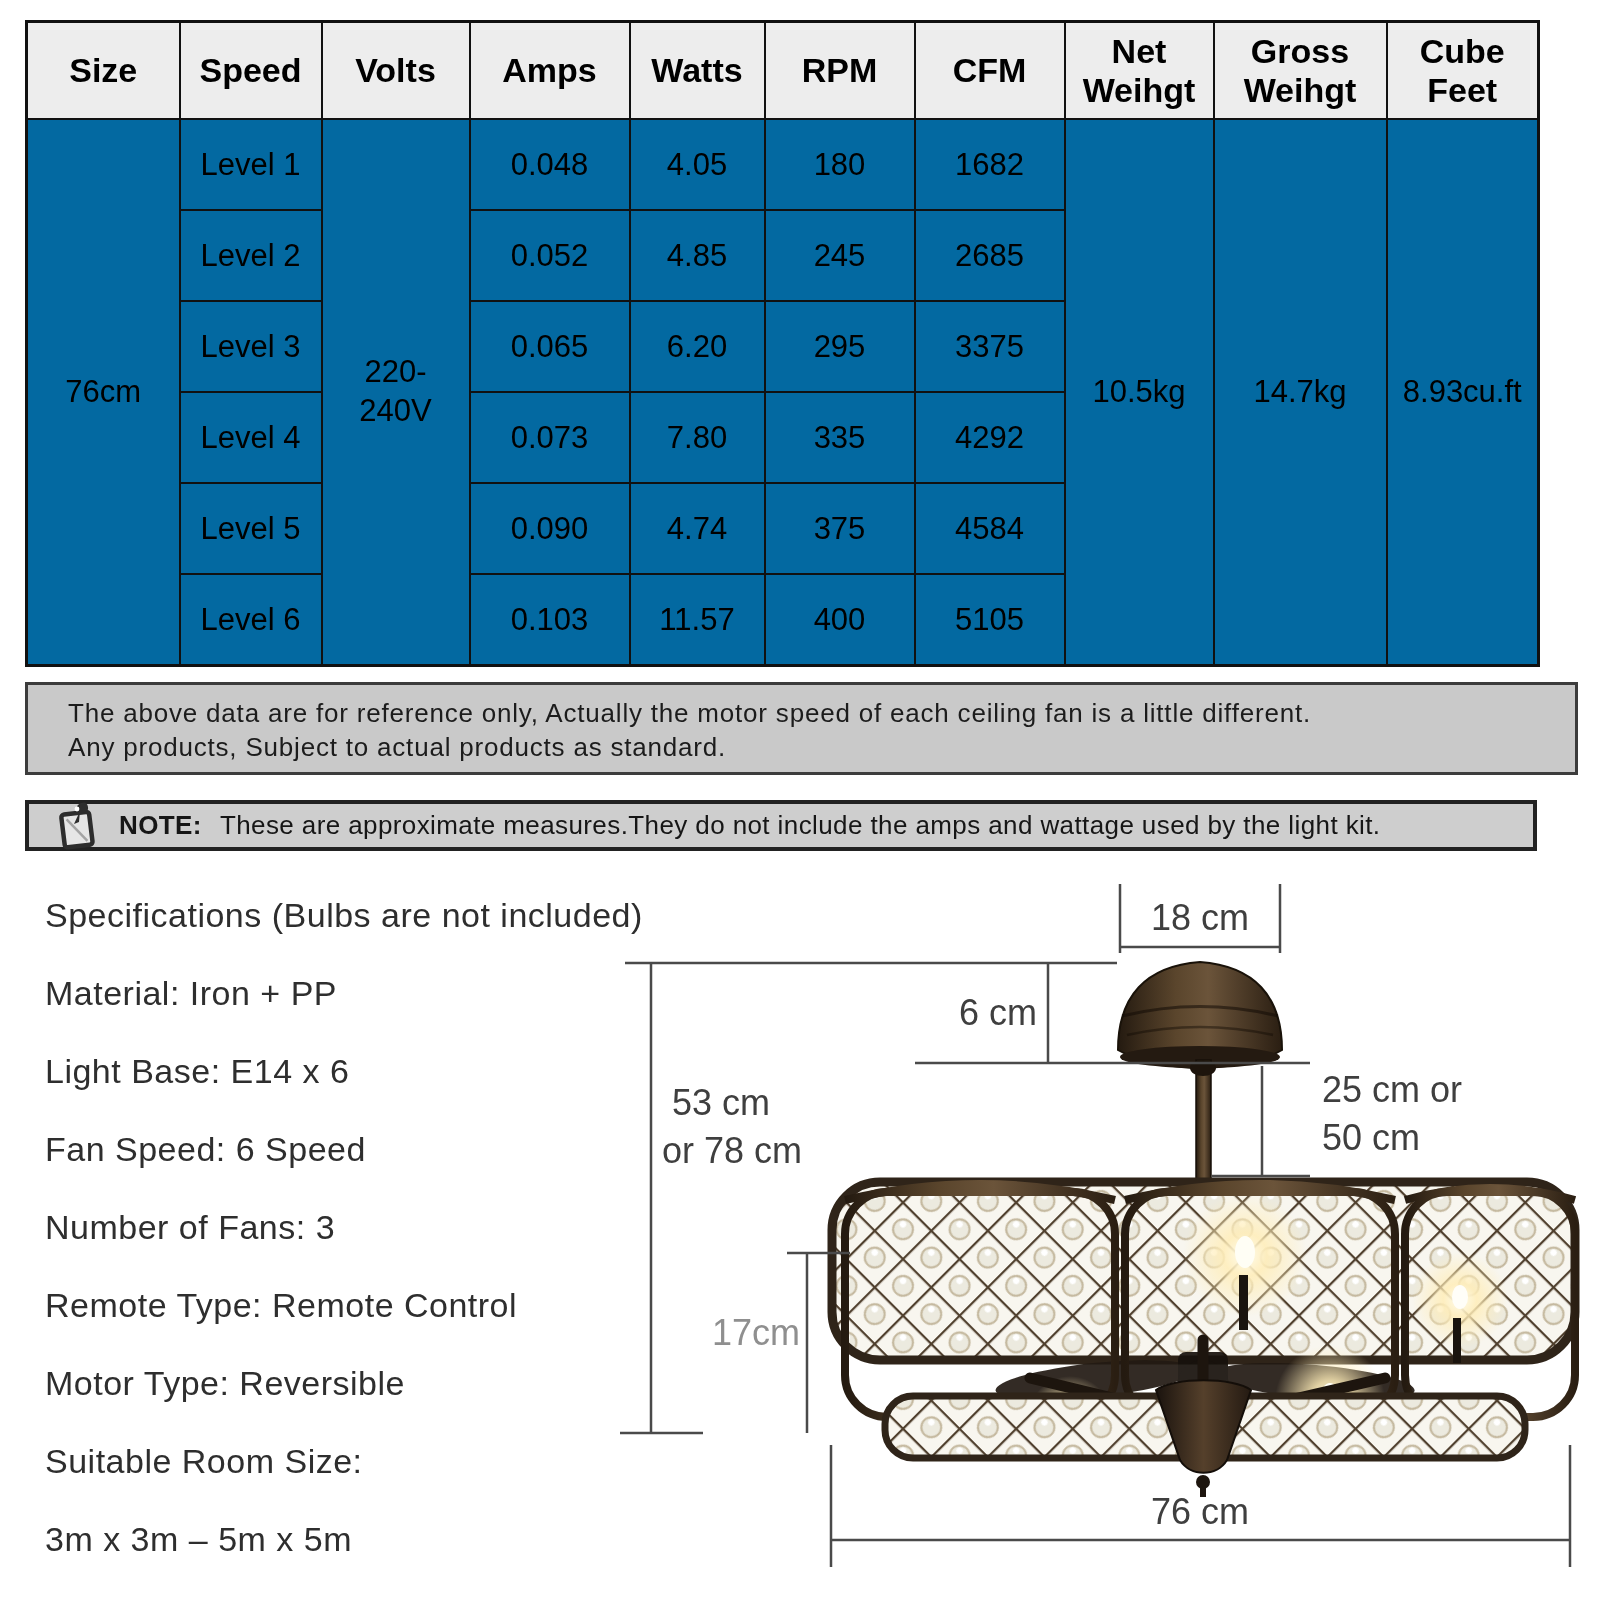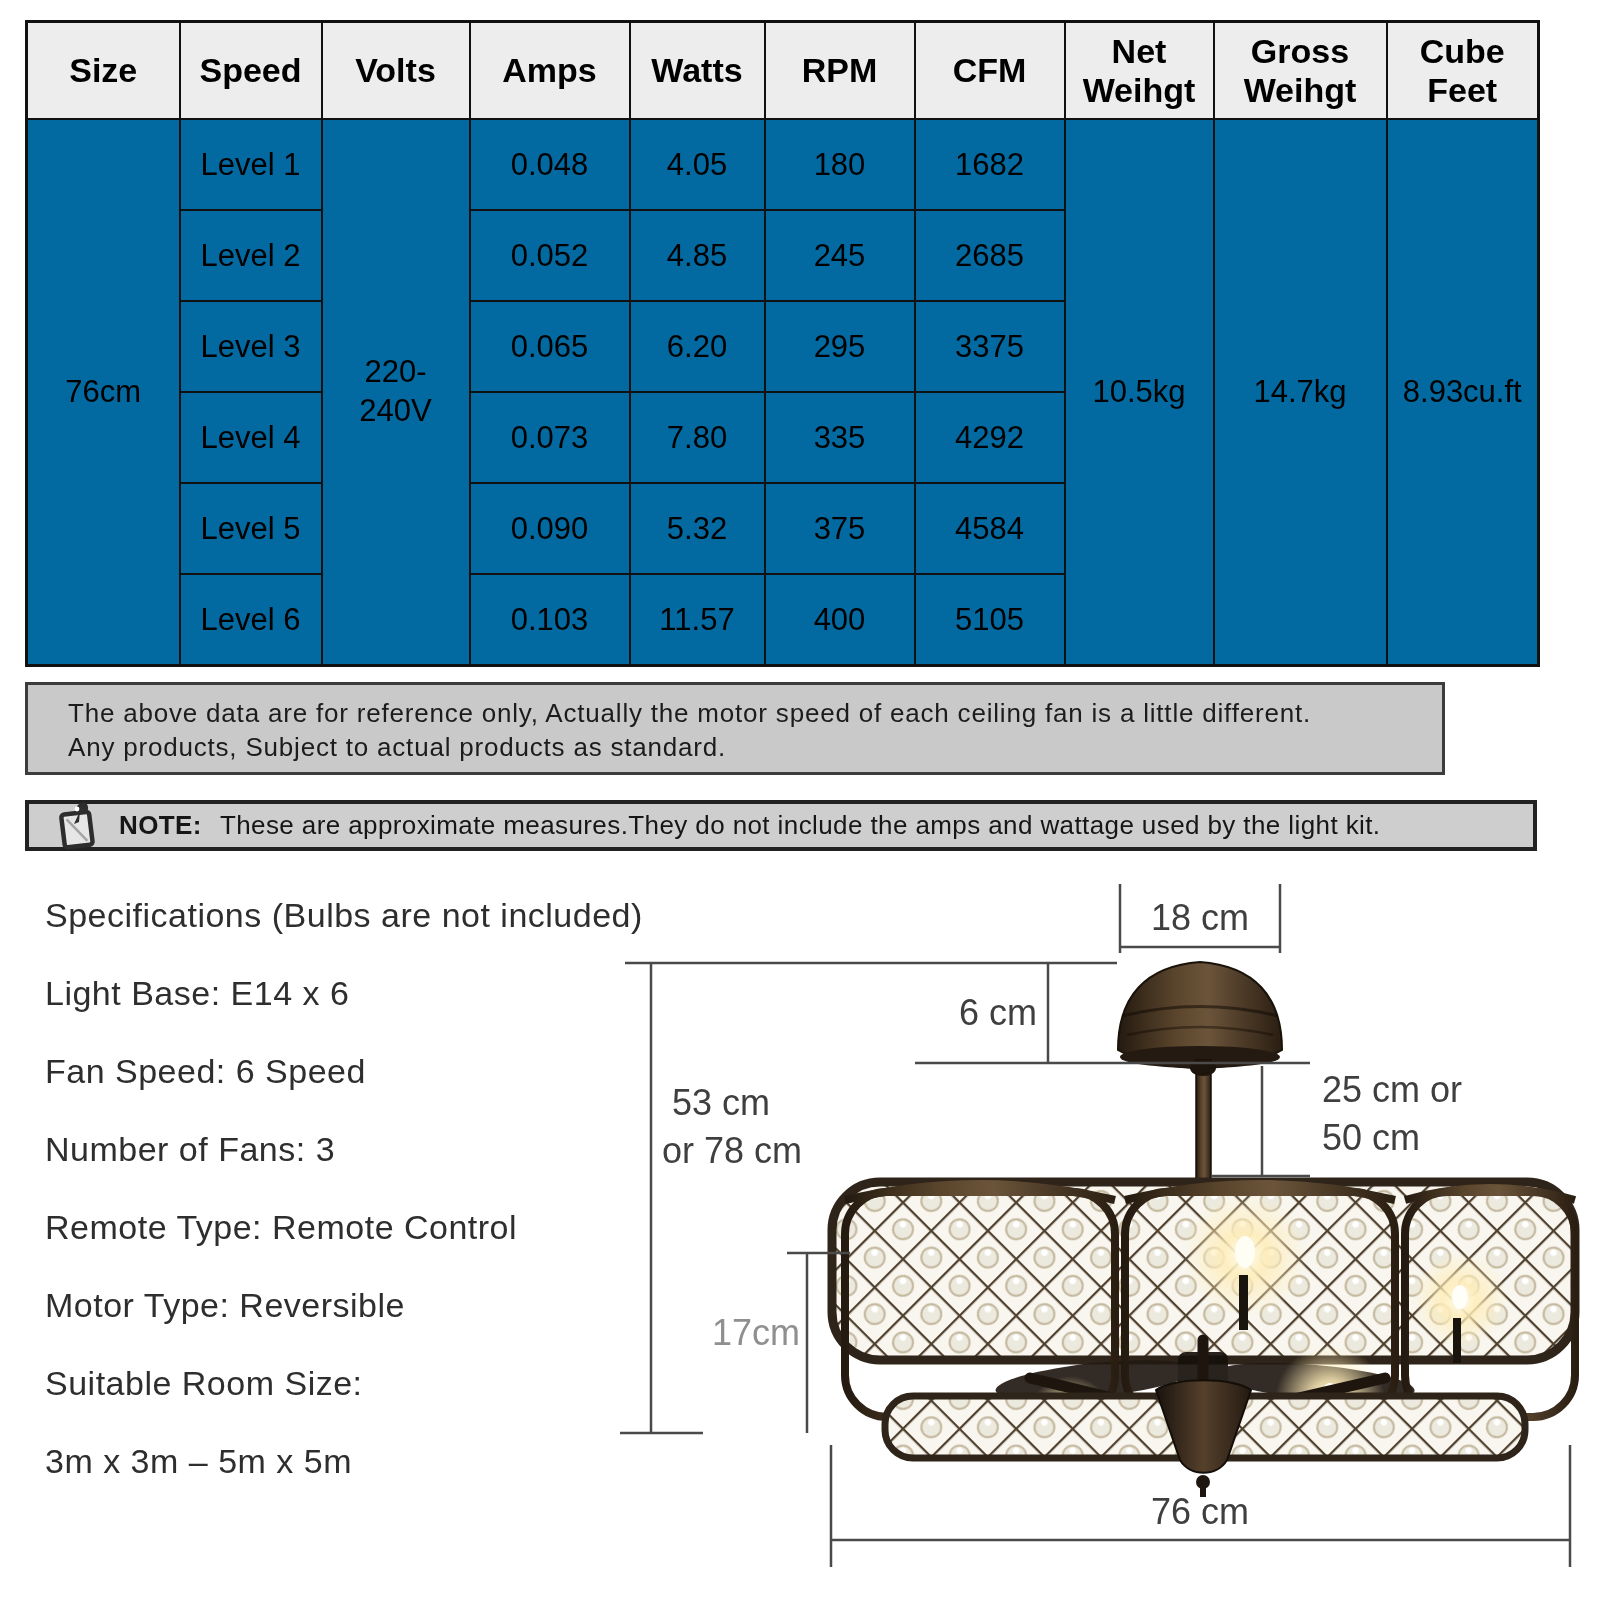--- a/index.html
+++ b/index.html
@@ -9,21 +9,21 @@
   
   table.spec{position:absolute;left:25px;top:20px;width:1512px;border-collapse:collapse;
              table-layout:fixed;border:3px solid #111;}
   table.spec th, table.spec td{border:2px solid #111;text-align:center;vertical-align:middle;
              padding:0 4px;overflow:hidden;}
   table.spec th{background:#ededed;font-weight:bold;font-size:34px;line-height:1.12;height:95px;}
   table.spec td{font-size:31px;height:89px;background:#0369a1;}
   .volts-wrap{display:inline-block;max-width:100px;line-height:1.25;}
 
   
-  .disclaimer{position:absolute;left:25px;top:682px;width:1420px;height:93px;
+  .disclaimer{position:absolute;left:25px;top:682px;width:1553px;height:93px;
               background:#c9c9c9;border:3px solid #3c3c3c;box-sizing:border-box;
               font-size:26px;letter-spacing:.8px;color:#1c1c1c;line-height:34px;
               padding:11px 0 0 40px;white-space:nowrap;}
   .notebox{position:absolute;left:25px;top:800px;width:1512px;height:51px;
            background:#cecece;border:4px solid #222;box-sizing:border-box;
            display:flex;align-items:center;gap:18px;padding-left:26px;
            font-size:26px;letter-spacing:.4px;color:#161616;white-space:nowrap;}
   .notebox .note-label{font-weight:bold;}
   .note-ic{flex:0 0 auto;}
 
@@ -98,21 +98,21 @@
       <tr>
         <td>Level 4</td>
         <td>0.073</td>
         <td>7.80</td>
         <td>335</td>
         <td>4292</td>
       </tr>
       <tr>
         <td>Level 5</td>
         <td>0.090</td>
-        <td>5.32</td>
+        <td>4.74</td>
         <td>375</td>
         <td>4584</td>
       </tr>
       <tr>
         <td>Level 6</td>
         <td>0.103</td>
         <td>11.57</td>
         <td>400</td>
         <td>5105</td>
       </tr>
@@ -133,20 +133,21 @@
       <path d="M26,3 q6,-2 7,4 q1,5 -5,6 q-5,1 -6,-4 q-1,-4 4,-6 Z" fill="#2d2d2d"></path>
       <path d="M25,11 L19,24 L24,22 Z" fill="#2d2d2d"></path>
       <circle cx="22" cy="9" r="2.4" fill="#ffffff"></circle>
     </svg>
     <span class="note-label">NOTE:</span>
     <span>These are approximate measures.They do not  include the amps and wattage used by the light kit.</span>
   </div>
 
   <div class="specs">
     <div class="line">Specifications (Bulbs are not included)</div>
+    <div class="line">Material: Iron + PP</div>
     <div class="line">Light Base: E14 x 6</div>
     <div class="line">Fan Speed: 6 Speed</div>
     <div class="line">Number of Fans: 3</div>
     <div class="line">Remote Type: Remote Control</div>
     <div class="line">Motor Type: Reversible</div>
     <div class="line">Suitable Room Size:</div>
     <div class="line">3m x 3m – 5m x 5m</div>
   </div>
 
   <svg class="diagram" viewBox="600 870 1000 730">

